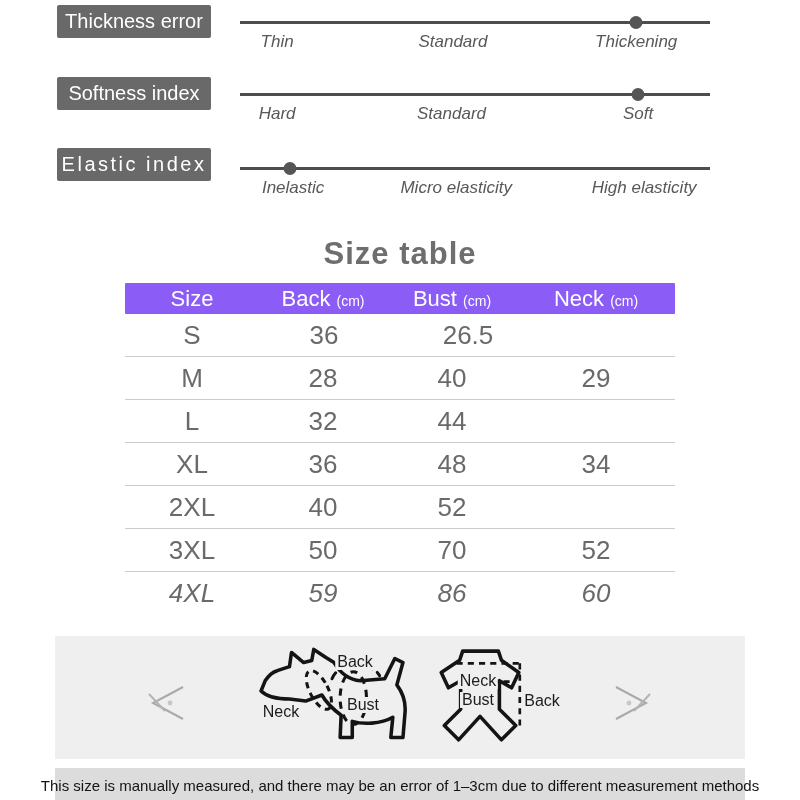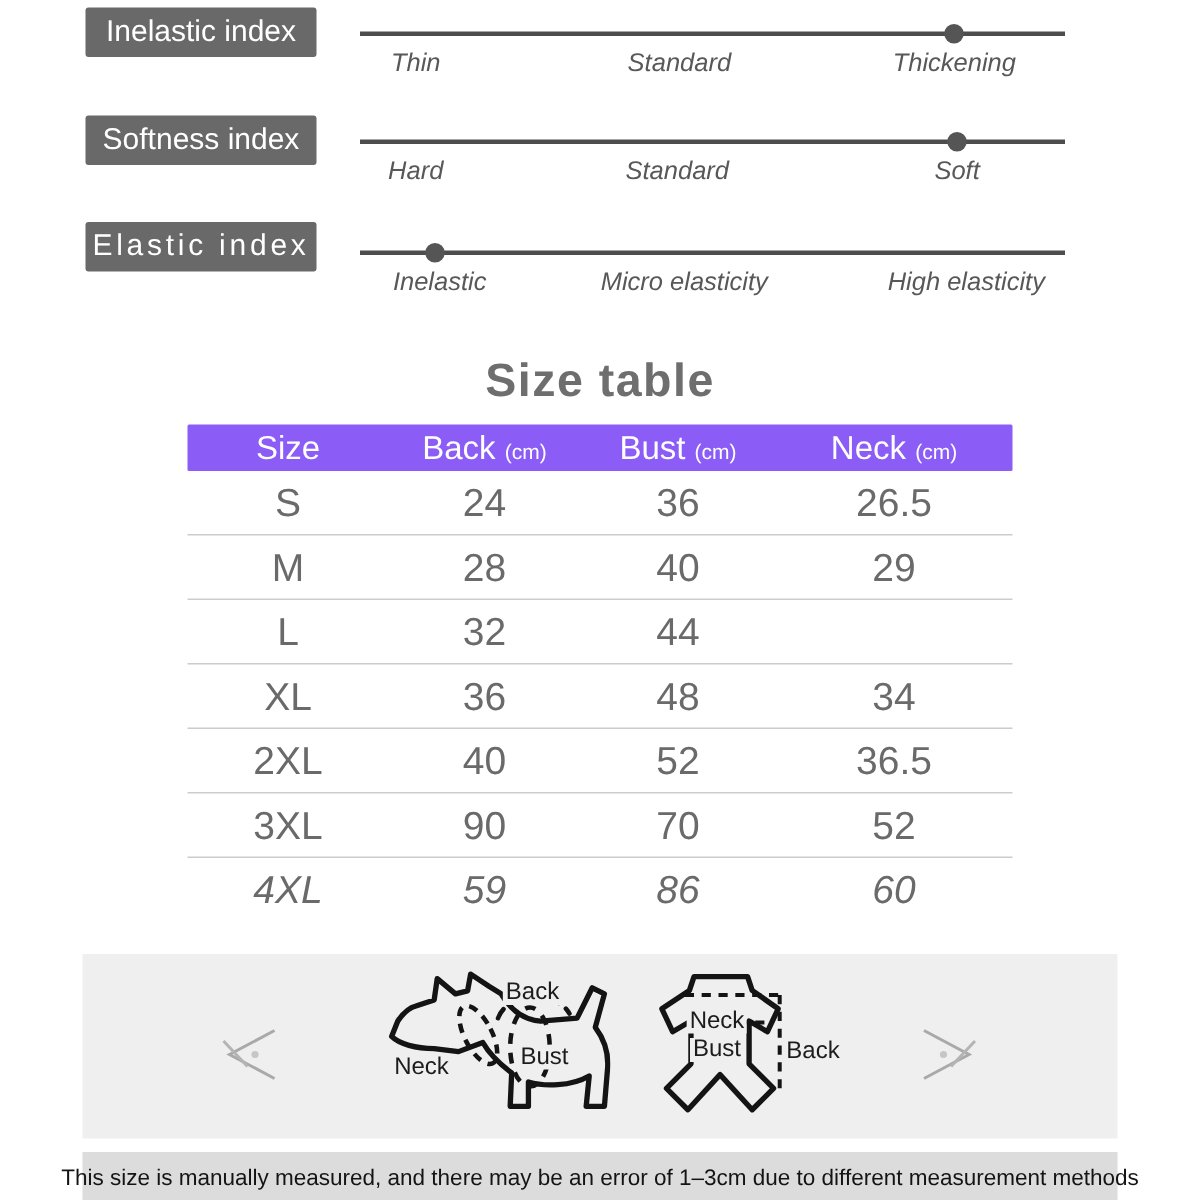--- a/index.html
+++ b/index.html
@@ -58,21 +58,21 @@
   
   .footnote {
     left:55px; top:768px; width:690px; height:34px; background:#dcdcdc;
     display:flex; align-items:center; justify-content:center;
     font-size:15px; color:#141414; white-space:nowrap;
   }
 </style>
 </head>
 <body>
 
-<div class="abs idx-box" style="top:5px;">Inelastic index</div>
+<div class="abs idx-box" style="top:5px;">Thickness error</div>
 <div class="abs slider" style="top:21px;">
   <div class="track"></div>
   <div class="dot" style="left:84.3%;"></div>
   <span class="opt" style="left:7.9%;">Thin</span>
   <span class="opt" style="left:45.3%;">Standard</span>
   <span class="opt" style="left:84.3%;">Thickening</span>
 </div>
 
 <div class="abs idx-box" style="top:77px;">Softness index</div>
 <div class="abs slider" style="top:93px;">
@@ -96,21 +96,20 @@
 
 <div class="abs table">
   <div class="thead">
     <div class="th c0">Size</div>
     <div class="th c1"><span>Back</span> <span class="unit">(cm)</span></div>
     <div class="th c2"><span>Bust</span> <span class="unit">(cm)</span></div>
     <div class="th c3"><span>Neck</span> <span class="unit">(cm)</span></div>
   </div>
   <div class="trow">
     <div class="td c0">S</div>
-    <div class="td c1">24</div>
     <div class="td c2">36</div>
     <div class="td c3">26.5</div>
   </div>
   <div class="trow">
     <div class="td c0">M</div>
     <div class="td c1">28</div>
     <div class="td c2">40</div>
     <div class="td c3">29</div>
   </div>
   <div class="trow">
@@ -121,25 +120,24 @@
   <div class="trow">
     <div class="td c0">XL</div>
     <div class="td c1">36</div>
     <div class="td c2">48</div>
     <div class="td c3">34</div>
   </div>
   <div class="trow">
     <div class="td c0">2XL</div>
     <div class="td c1">40</div>
     <div class="td c2">52</div>
-    <div class="td c3">36.5</div>
   </div>
   <div class="trow">
     <div class="td c0">3XL</div>
-    <div class="td c1">90</div>
+    <div class="td c1">50</div>
     <div class="td c2">70</div>
     <div class="td c3">52</div>
   </div>
   <div class="trow">
     <div class="td c0">4XL</div>
     <div class="td c1">59</div>
     <div class="td c2">86</div>
     <div class="td c3">60</div>
   </div>
 </div>

